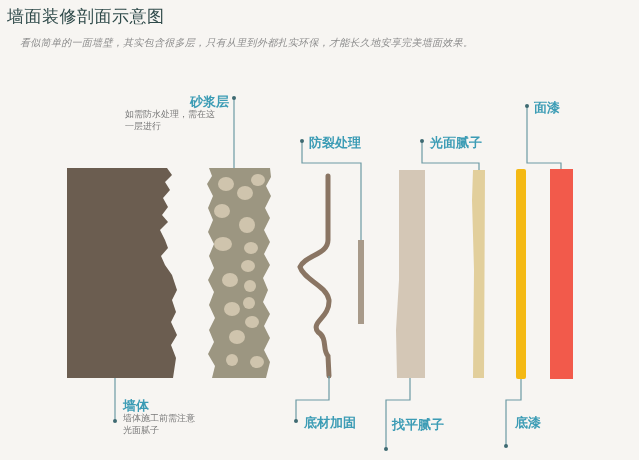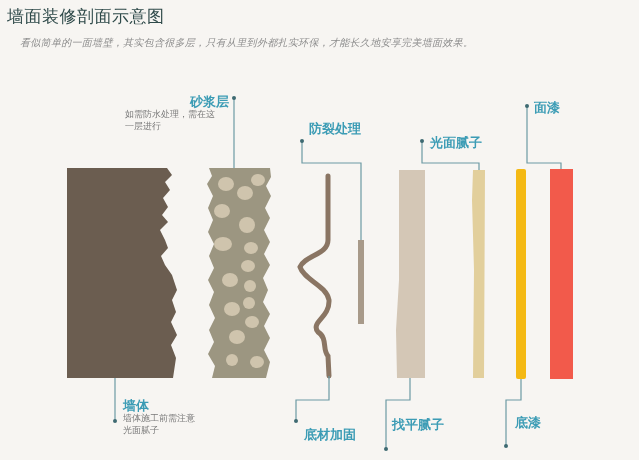--- a/index.html
+++ b/index.html
@@ -86,25 +86,25 @@
     <circle cx="506" cy="446" r="2"></circle>
   </g>
 </svg>
 
 <div class="lbl" style="left:190px; top:93px;">砂浆层</div>
 <div class="note" style="left:125px; top:108px;">
   <div>如需防水处理，需在这</div>
   <div>一层进行</div>
 </div>
 
-<div class="lbl" style="left:309px; top:120px;">防裂处理</div>
+<div class="lbl" style="left:309px; top:134px;">防裂处理</div>
 <div class="lbl" style="left:430px; top:134px;">光面腻子</div>
 <div class="lbl" style="left:534px; top:99px;">面漆</div>
 
 <div class="lbl" style="left:123px; top:397px;">墙体</div>
 <div class="note" style="left:123px; top:412px;">
   <div>墙体施工前需注意</div>
   <div>光面腻子</div>
 </div>
 
-<div class="lbl" style="left:304px; top:414px;margin-top:12px;">底材加固</div>
+<div class="lbl" style="left:304px; top:414px;">底材加固</div>
 <div class="lbl" style="left:392px; top:416px;">找平腻子</div>
 <div class="lbl" style="left:515px; top:414px;">底漆</div>
 
 </body></html>

